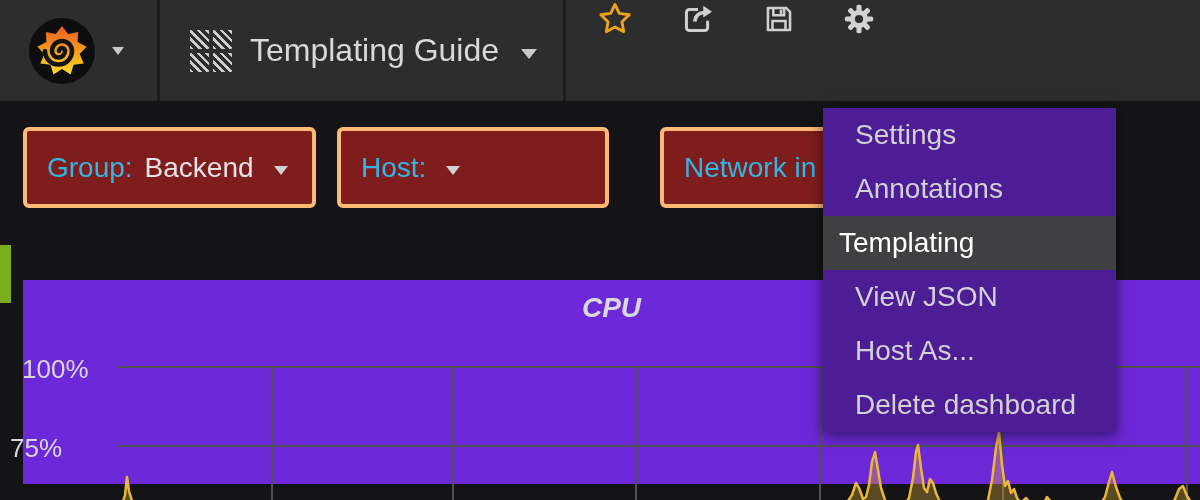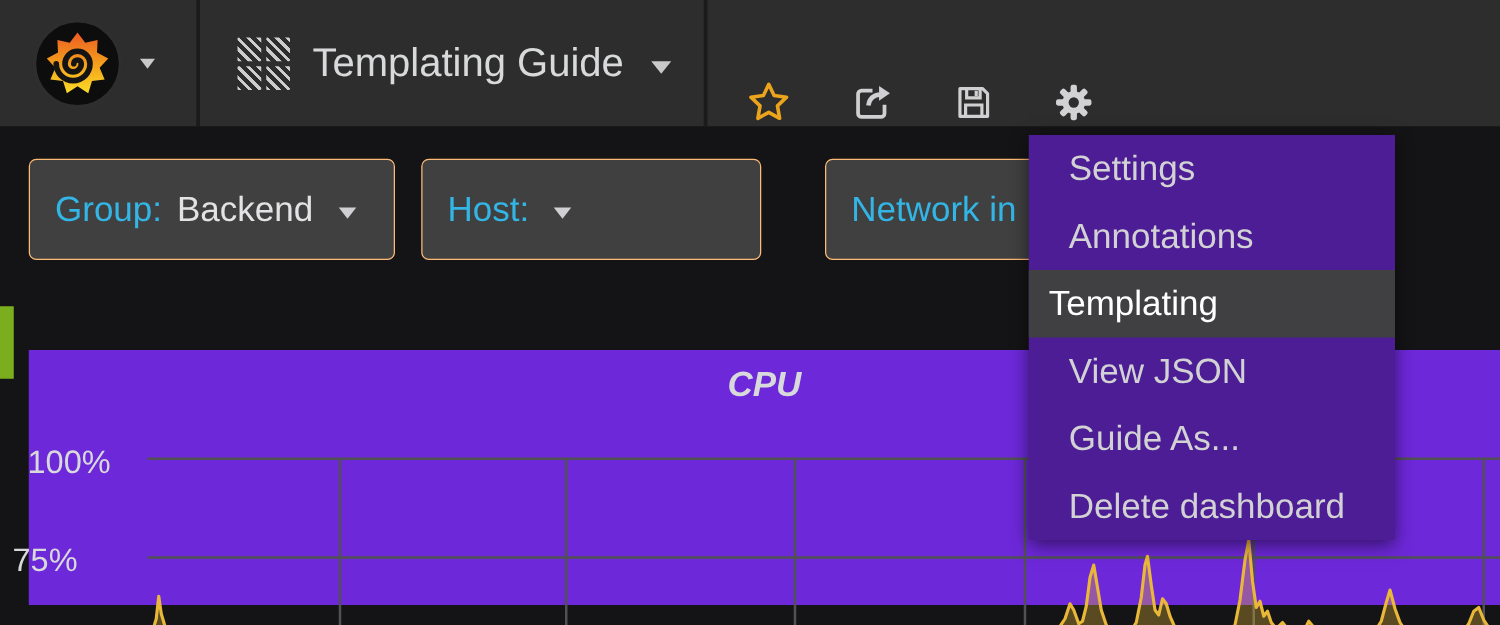--- a/index.html
+++ b/index.html
@@ -5,21 +5,21 @@
   html,body{margin:0;padding:0;}
   body{
     width:1200px;height:500px;overflow:hidden;position:relative;
     background:#141416;
     font-family:"Liberation Sans", sans-serif;
     -webkit-font-smoothing:antialiased;
   }
   
   .navbar{
     position:absolute;left:0;top:0;width:1200px;height:101px;
-    background:#2d2d2d;display:flex;align-items:flex-end;z-index:5;
+    background:#2d2d2d;display:flex;align-items:flex-start;z-index:5;
   }
   .logo-section{
     width:160px;height:100%;display:flex;align-items:center;
     padding-left:26px;box-sizing:border-box;
     border-right:3px solid #1b1b1b;cursor:pointer;
   }
   .logo-circle{width:72px;height:72px;display:block;line-height:0;}
   .caret{
     width:0;height:0;display:inline-block;
     border-left:8px solid transparent;border-right:8px solid transparent;
@@ -35,21 +35,21 @@
     display:block;border-radius:1px;
     background:repeating-linear-gradient(45deg,#cdcdcd 0 2.5px,#2d2d2d 2.5px 6px);
   }
   .dash-title{font-size:32px;color:#d8d9da;white-space:nowrap;}
   .title-section .caret{margin-left:4px;margin-top:6px;}
   .nav-actions{display:flex;align-items:center;gap:46px;padding-left:30px;}
   .icon-btn{background:none;border:none;padding:0;margin:0;cursor:pointer;line-height:0;}
   
   .pill{
     position:absolute;top:127px;height:81px;box-sizing:border-box;
-    background:#404040;border:1px solid #fdba74;border-radius:6px;
+    background:#7f1d1d;border:4px solid #fdba74;border-radius:6px;
     display:flex;align-items:center;gap:12px;padding:0 20px;
     font-size:28px;white-space:nowrap;overflow:hidden;z-index:3;cursor:pointer;
   }
   .pill .vlabel{color:#33b5e5;}
   .pill .vvalue{color:#e3e3e5;}
   .pill .caret{border-left-width:7px;border-right-width:7px;border-top:9px solid #d0d0d2;margin-left:8px;margin-top:6px;}
   #pill-group{left:23px;width:293px;}
   #pill-host{left:337px;width:272px;}
   #pill-network{left:660px;width:345px;}
   
@@ -185,17 +185,17 @@
       <line x1="1187" y1="367" x2="1187" y2="500" stroke="#515153" stroke-width="2"></line>
       <path d="M118 506 L122 505 L125 495 L127 477 L129 491 L132 501 L136 506 L140 506 L840 506 L843 506 L848 501 L852 495 L856 483 L859 488 L863 499 L866 497 L869 485 L872 462 L875 452 L878 470 L881 488 L885 500 L889 505 L904 506 L909 498 L913 478 L916 452 L918 445 L921 468 L924 488 L927 492 L930 479 L933 483 L936 493 L940 502 L944 506 L983 506 L988 500 L992 480 L996 448 L999 432 L1002 465 L1005 486 L1008 481 L1011 493 L1014 489 L1017 498 L1021 503 L1026 498 L1030 503 L1036 505 L1043 505 L1047 497 L1052 503 L1058 505 L1100 505 L1105 497 L1109 482 L1112 472 L1116 487 L1120 498 L1124 504 L1130 506 L1170 506 L1175 499 L1179 489 L1183 486 L1187 496 L1191 502 L1196 505 L1200 506 L1200 520 L118 520 Z" fill="#eab839" fill-opacity="0.33" stroke="none"></path>
       <path d="M118 506 L122 505 L125 495 L127 477 L129 491 L132 501 L136 506 L140 506 L840 506 L843 506 L848 501 L852 495 L856 483 L859 488 L863 499 L866 497 L869 485 L872 462 L875 452 L878 470 L881 488 L885 500 L889 505 L904 506 L909 498 L913 478 L916 452 L918 445 L921 468 L924 488 L927 492 L930 479 L933 483 L936 493 L940 502 L944 506 L983 506 L988 500 L992 480 L996 448 L999 432 L1002 465 L1005 486 L1008 481 L1011 493 L1014 489 L1017 498 L1021 503 L1026 498 L1030 503 L1036 505 L1043 505 L1047 497 L1052 503 L1058 505 L1100 505 L1105 497 L1109 482 L1112 472 L1116 487 L1120 498 L1124 504 L1130 506 L1170 506 L1175 499 L1179 489 L1183 486 L1187 496 L1191 502 L1196 505 L1200 506" fill="none" stroke="#eab839" stroke-width="2.5" stroke-linejoin="round" stroke-linecap="round"></path>
     </svg>
 
   <nav class="settings-menu">
       <div class="menu-item">Settings</div>
       <div class="menu-item">Annotations</div>
       <div class="menu-item active">Templating</div>
       <div class="menu-item">View JSON</div>
-      <div class="menu-item">Guide As...</div>
+      <div class="menu-item">Host As...</div>
       <div class="menu-item">Delete dashboard</div>
     </nav>
 
 </div>
 
 </body></html>

